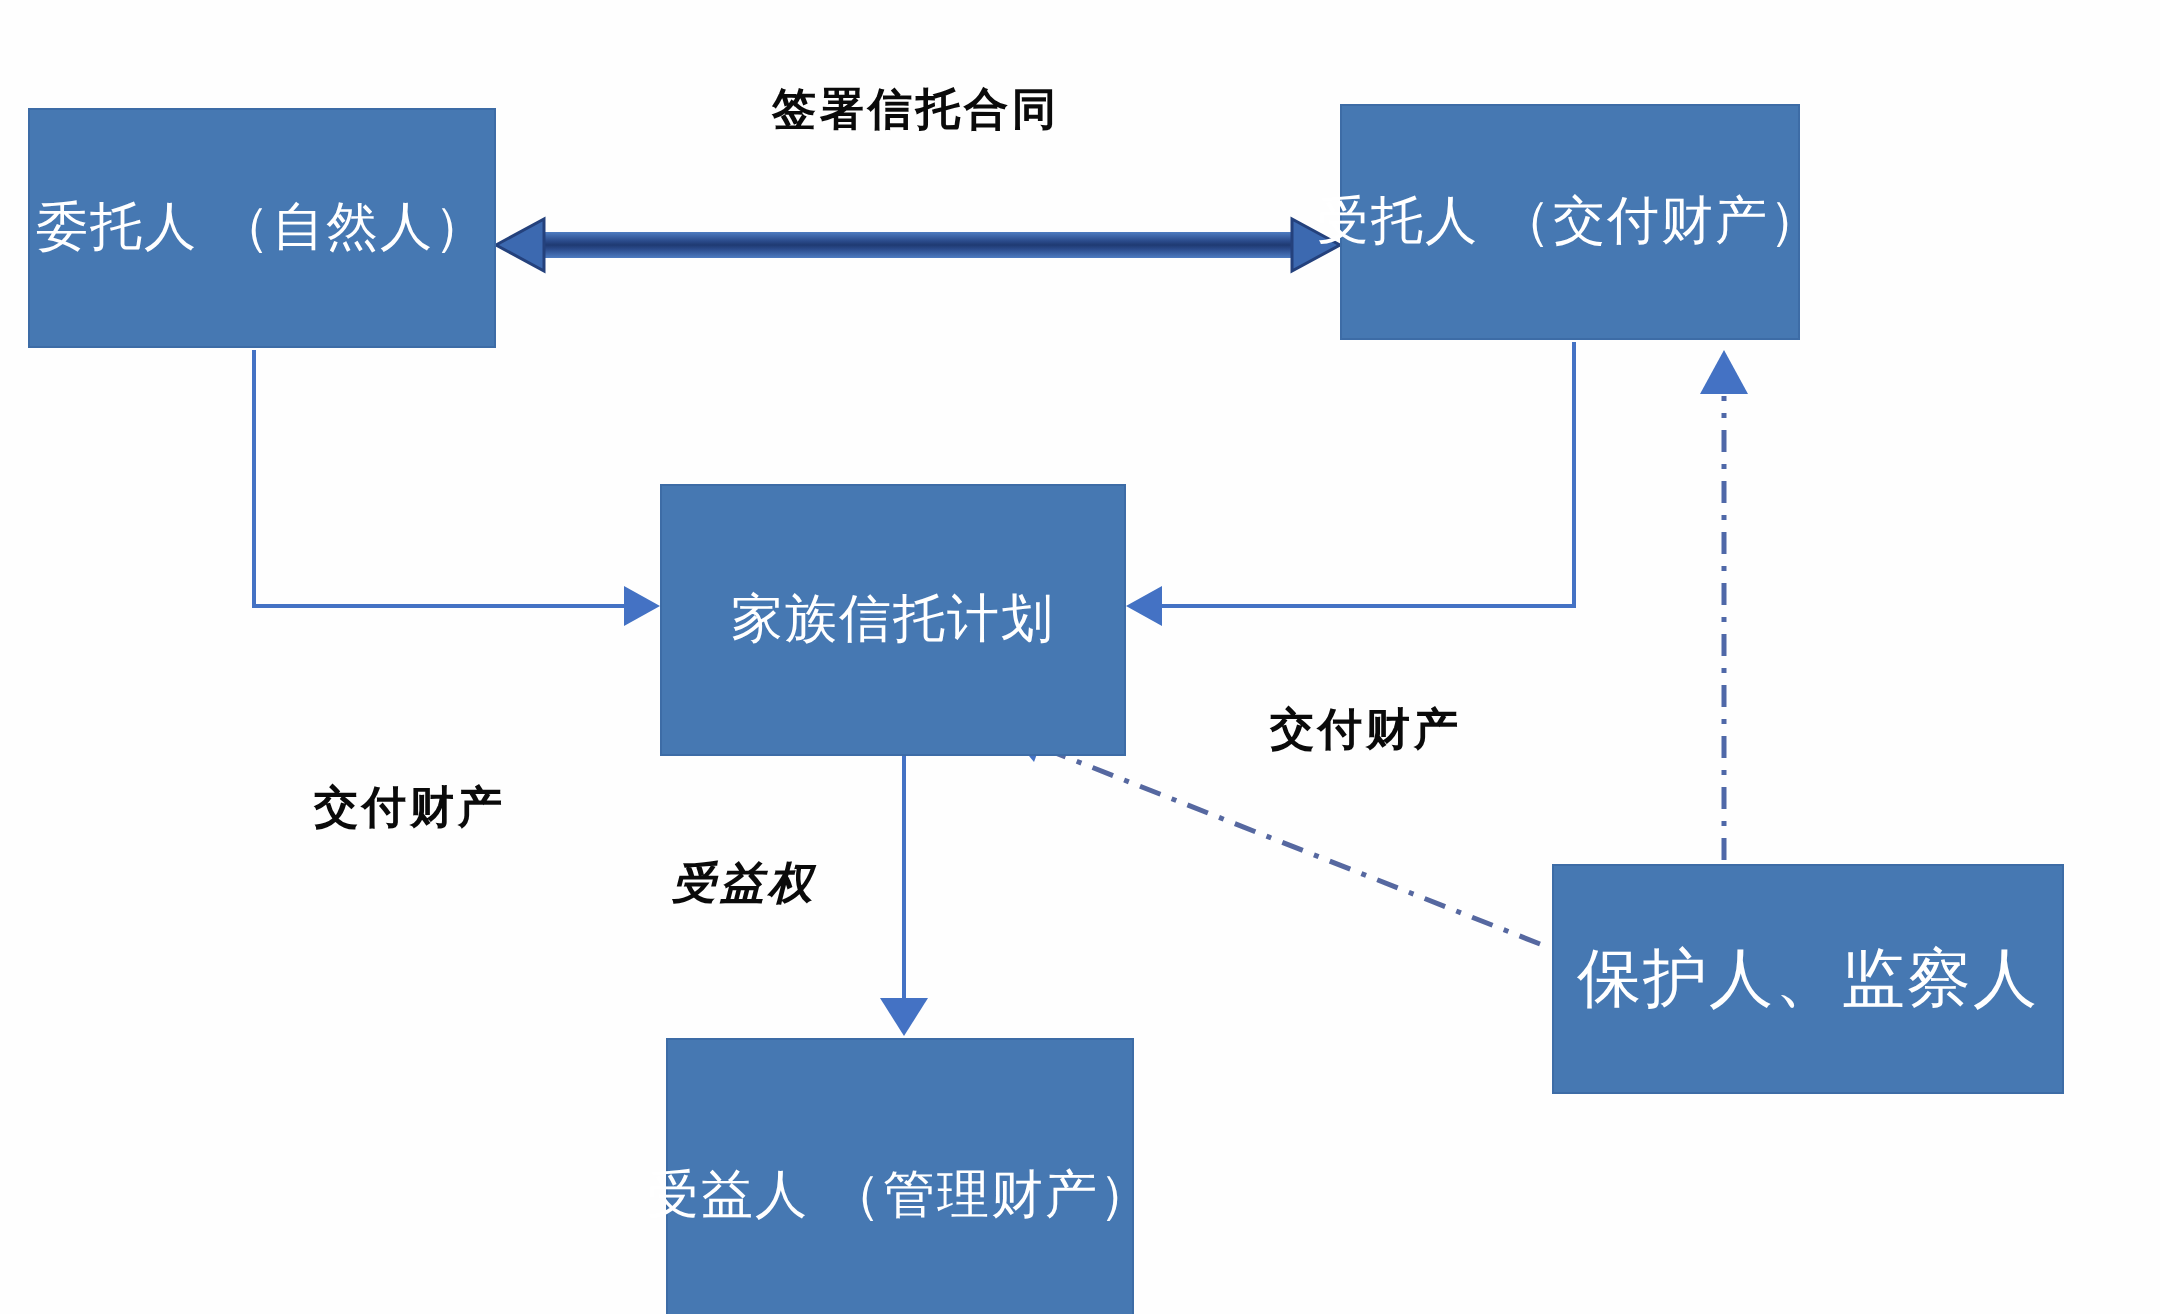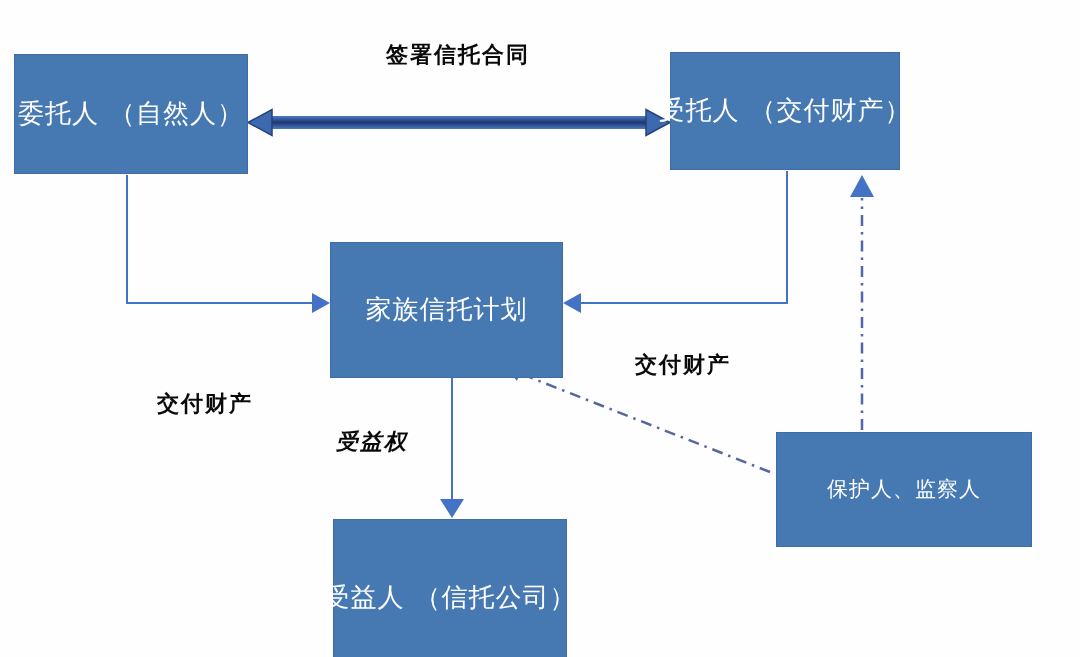--- a/index.html
+++ b/index.html
@@ -38,21 +38,21 @@
     font-weight: 500;
     letter-spacing: 1px;
     text-align: center;
     line-height: 1.15;
   }
   .node span { display: block; white-space: nowrap; }
   #node-settlor     { left: 14px;  top: 54px;  width: 234px; height: 120px; }
   #node-trustee     { left: 670px; top: 52px;  width: 230px; height: 118px; }
   #node-trust-plan  { left: 330px; top: 242px; width: 233px; height: 136px; }
   #node-beneficiary { left: 333px; top: 519px; width: 234px; height: 158px; }
-  #node-protector   { left: 776px; top: 432px; width: 256px; height: 115px; font-size: 21px; }
+  #node-protector   { left: 776px; top: 432px; width: 256px; height: 115px; font-size: 32px; }
   .edge-label {
     position: absolute;
     transform: translateX(-50%);
     color: #0A0A0A;
     font-size: 22px;
     font-weight: 700;
     white-space: nowrap;
     letter-spacing: 2px;
   }
   #label-sign-contract    { left: 458px; top: 40px;  }
@@ -117,21 +117,21 @@
     <span>受托人</span>
     <span>（交付财产）</span>
   </div>
 
   <div class="node" id="node-trust-plan">
     <span>家族信托计划</span>
   </div>
 
   <div class="node" id="node-beneficiary">
     <span>受益人</span>
-    <span>（信托公司）</span>
+    <span>（管理财产）</span>
   </div>
 
   <div class="node" id="node-protector">
     <span>保护人、监察人</span>
   </div>
 
   <div class="edge-label" id="label-sign-contract">签署信托合同</div>
   <div class="edge-label" id="label-deliver-property">交付财产</div>
   <div class="edge-label" id="label-manage-property">交付财产</div>
   <div class="edge-label" id="label-beneficiary-right">受益权</div>

